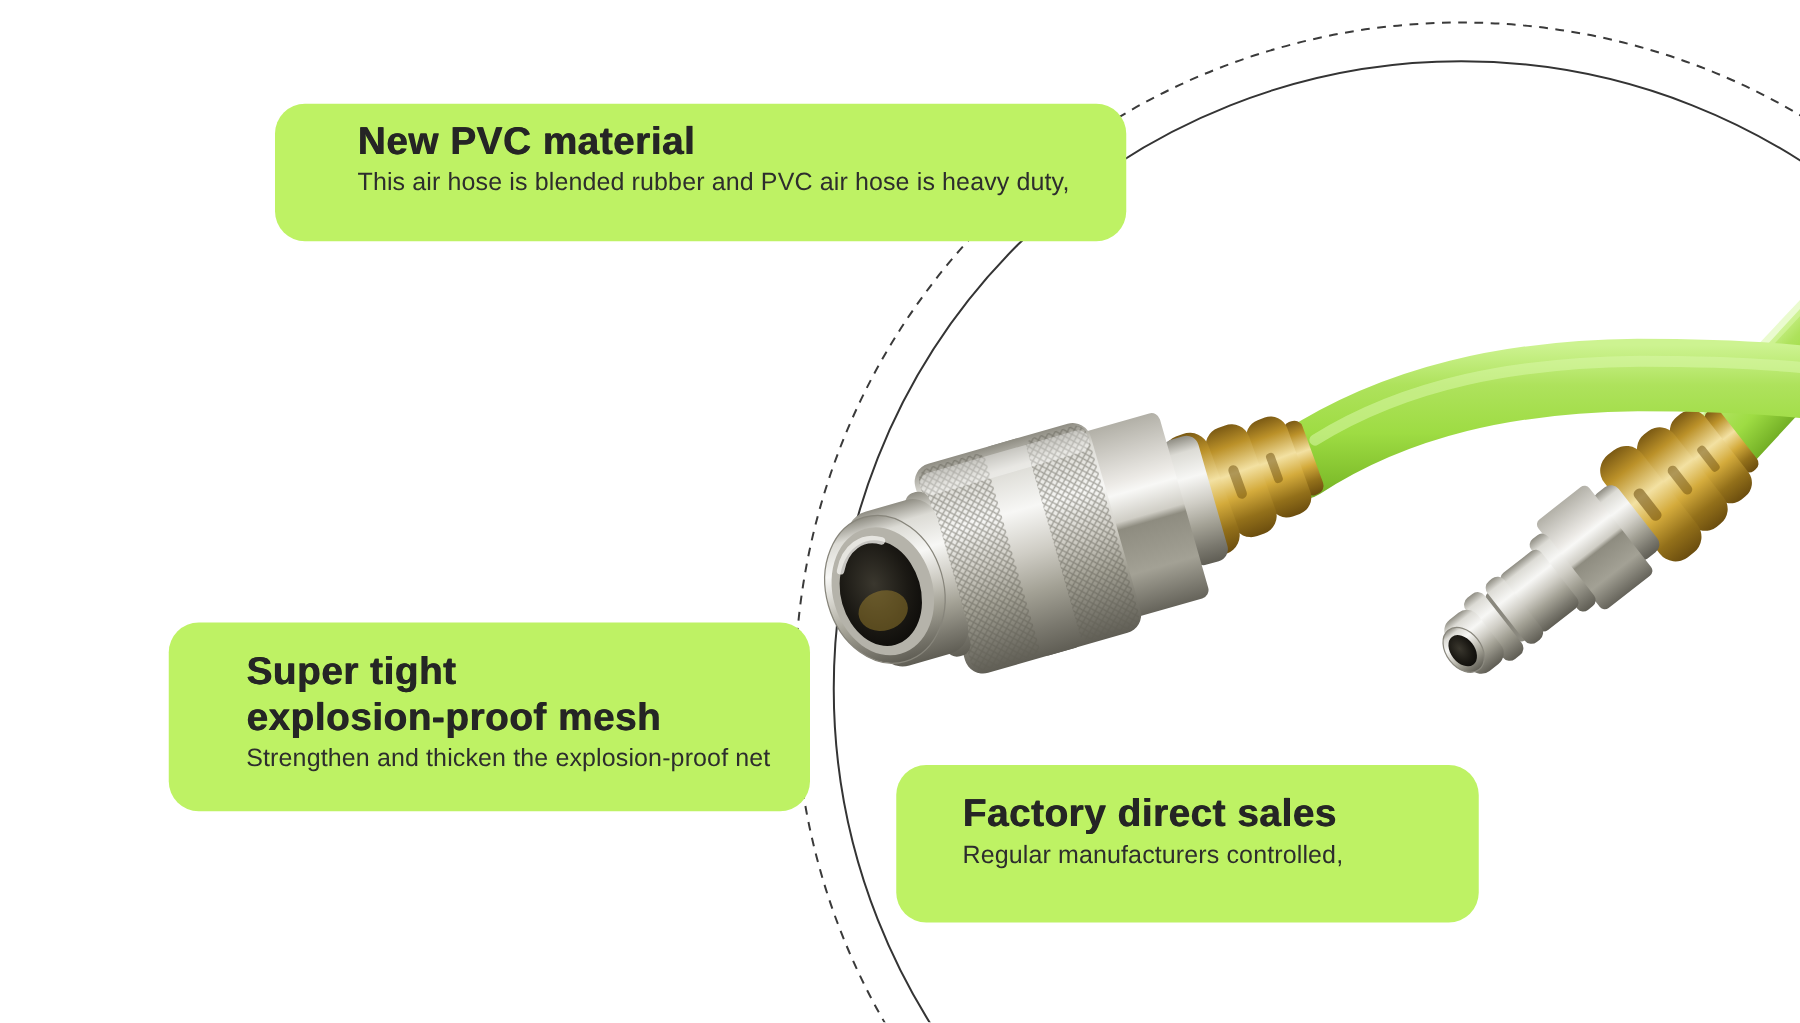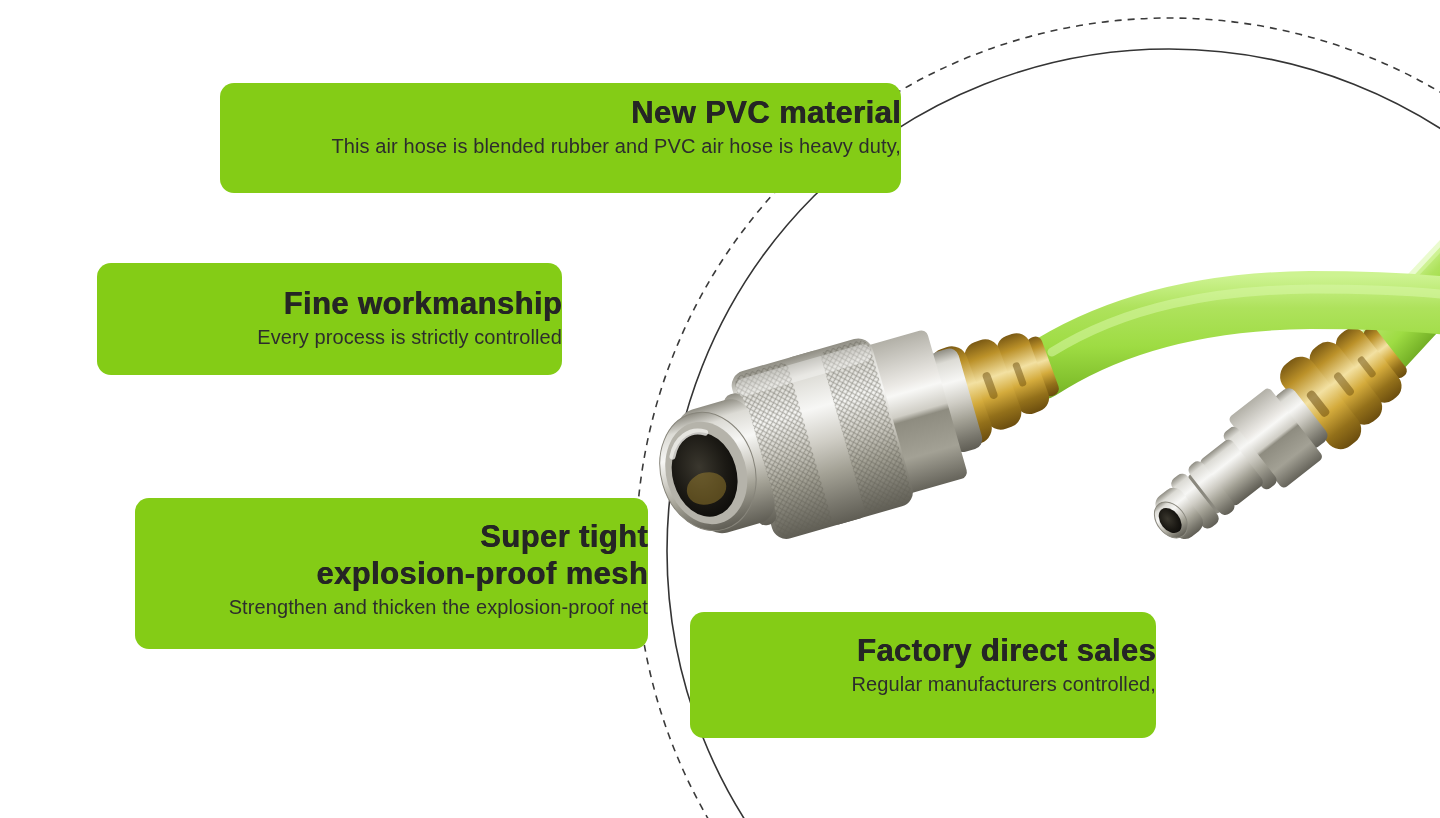--- a/index.html
+++ b/index.html
@@ -1,27 +1,27 @@
 <!DOCTYPE html>
 <html><head>
 <meta charset="utf-8">
 <style>
   html,body{margin:0;padding:0;}
   body{background:#ffffff;font-family:"Liberation Sans","DejaVu Sans",sans-serif;}
   .stage{position:relative;width:1440px;height:818px;background:#ffffff;overflow:hidden;}
   .photo-layer{position:absolute;left:0;top:0;width:1440px;height:818px;z-index:1;}
-  .callout{position:absolute;z-index:2;background:#84cc16;border-radius:14px;box-sizing:border-box;color:#252525;text-align:right;}
+  .callout{position:absolute;z-index:2;background:#bef264;border-radius:24px;box-sizing:border-box;color:#252525;}
   .callout .title{margin:0;font-weight:700;font-size:31px;line-height:37px;letter-spacing:.4px;color:#252525;
                   text-shadow:.6px 0 0 #252525;} 
   .callout .body{margin:2px 0 0 0;font-size:20px;line-height:27px;font-weight:400;color:#2d2d2d;letter-spacing:.1px;}
   .callout .body div{white-space:nowrap;}
   .c1{left:220px;top:83px;width:681px;height:110px;padding:11px 0 0 66px;}
   .c2{left:97px;top:263px;width:465px;height:112px;padding:22px 0 0 65px;}
   .c3{left:135px;top:498px;width:513px;height:151px;padding:20px 0 17px 62px;}
-  .c4{left:690px;top:612px;width:466px;height:126px;padding:20px 0 0 53px;}
+  .c4{left:717px;top:612px;width:466px;height:126px;padding:20px 0 0 53px;}
 </style>
 </head>
 <body>
 
 <div class="stage">
 
   <svg class="photo-layer" viewBox="0 0 1440 818" width="1440" height="818" xmlns="http://www.w3.org/2000/svg">
     <defs>
       <linearGradient id="hoseA" gradientUnits="userSpaceOnUse" x1="0" y1="276" x2="0" y2="404">
         <stop offset="0" stop-color="#cdf391"></stop>
@@ -139,28 +139,20 @@
 
   <div class="callout c1">
     <h2 class="title">
       <span>New PVC material</span>
     </h2>
     <div class="body">
       <div>This air hose is blended rubber and PVC air hose is heavy duty,</div>
     </div>
   </div>
 
-  <div class="callout c2">
-    <h2 class="title">
-      <span>Fine workmanship</span>
-    </h2>
-    <div class="body">
-      <div>Every process is strictly controlled</div>
-    </div>
-  </div>
 
   <div class="callout c3">
     <h2 class="title">
       <span style="display:block">Super tight</span>
       <span style="display:block">explosion-proof mesh</span>
     </h2>
     <div class="body">
       <div>Strengthen and thicken the explosion-proof net</div>
     </div>
   </div>

